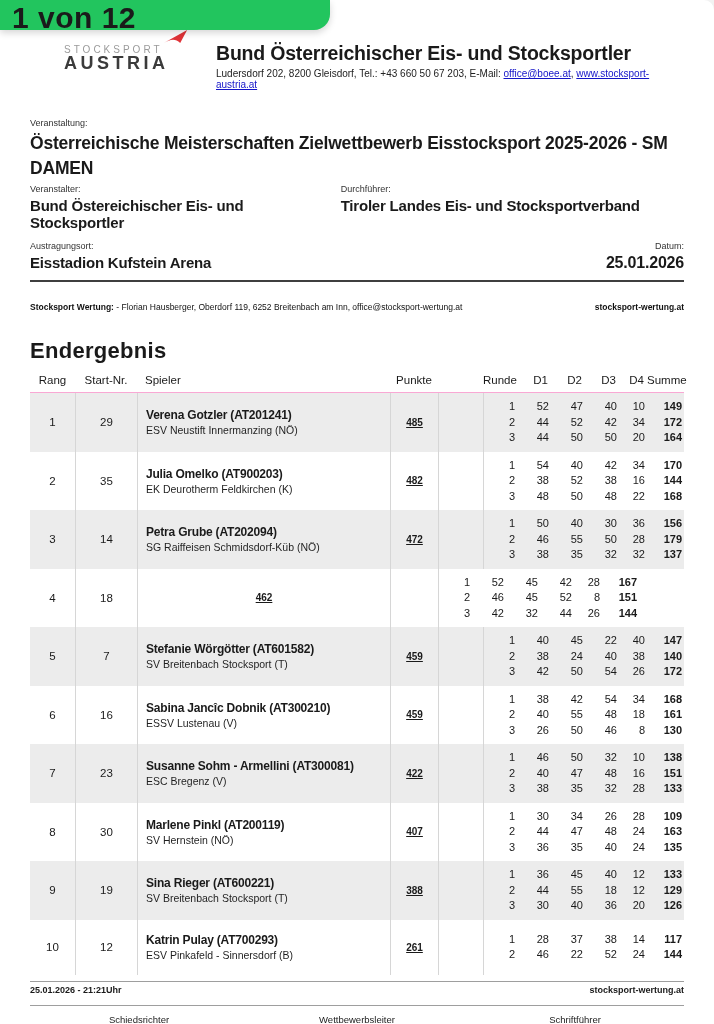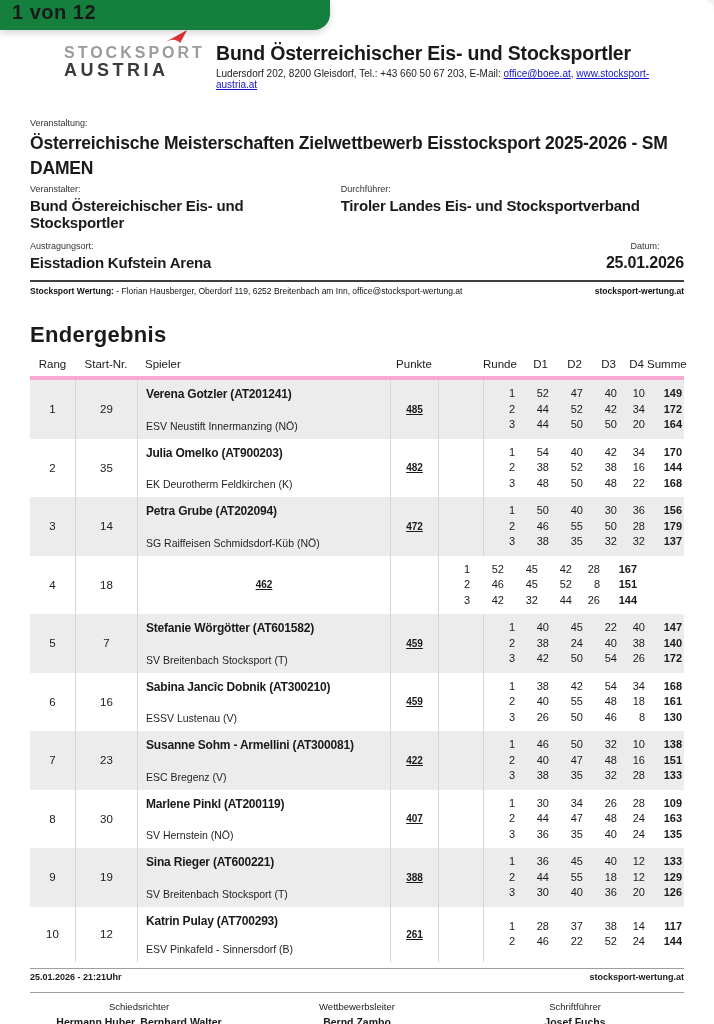--- a/index.html
+++ b/index.html
@@ -10,65 +10,65 @@
     font-family: "Liberation Sans", sans-serif;
     color: #1a1a1a;
   }
   .page {
     position: relative; width: 714px; height: 1024px;
     background: #fff; border-radius: 10px 10px 0 0;
   }
   
   .page-chip {
     position: absolute; top: 0; left: 0; z-index: 6;
-    background: #15803d; width: 330px; height: 30px;
+    background: #22c55e; width: 330px; height: 30px;
     border-radius: 0 0 16px 0;
     box-shadow: 0 3px 7px rgba(0,0,0,.16);
     padding: 1px 0 0 12px;
-    font-size: 20px; font-weight: 700; letter-spacing: .5px;
+    font-size: 30px; font-weight: 700; letter-spacing: .5px;
   }
   
   .hdr { display: flex; align-items: flex-start; padding: 36px 26px 0 64px; gap: 20px; }
   .logo { position: relative; width: 132px; flex: 0 0 auto; padding-top: 8px; }
   .logo .swoosh { position: absolute; top: -6px; right: 8px; }
-  .logo .l1 { color: #9b9b9b; font-size: 16px; letter-spacing: 3px; font-weight: 700; }
+  .logo .l1 { color: #9b9b9b; font-size: 10px; letter-spacing: 3px; font-weight: 400; }
   .logo .l2 { color: #3b3b3b; font-size: 18px; font-weight: 800; letter-spacing: 3.5px; margin-top: -2px; }
   .org { padding-top: 6px; }
   .org .name { font-size: 19.5px; font-weight: 700; letter-spacing: -0.2px; }
   .org .addr { font-size: 10px; margin-top: 3px; color: #222; }
   .org .addr a { color: #1414c8; text-decoration: underline; }
   
   .meta { margin: 28px 30px 0 30px; }
   .lbl { font-size: 9px; color: #333; }
   .evt-title { font-size: 17.5px; font-weight: 700; line-height: 1.4; margin: 3px 0 4px; letter-spacing: -0.2px; }
   .two-col { display: flex; margin-bottom: 10px; }
   .two-col .col { flex: 0 0 47.5%; }
   .val-b { font-size: 15px; font-weight: 700; margin-top: 3px; letter-spacing: -0.2px; }
   .ort-row { display: flex; justify-content: space-between; align-items: flex-start; }
-  .ort-row .right { text-align: center; }
+  .ort-row .right { text-align: right; }
   .ort-row .datum { font-size: 16px; font-weight: 700; }
   .rule { border-top: 2px solid #3f3f3f; margin-top: 8px; }
-  .wertung { display: flex; justify-content: space-between; font-size: 8.5px; padding: 4px 0 0; color: #111; }
+  .wertung { display: flex; justify-content: space-between; font-size: 8.5px; padding: 20px 0 0; color: #111; }
   .wertung b { font-weight: 700; }
   
   .h-endergebnis { margin: 26px 30px 10px; font-size: 22px; font-weight: 800; letter-spacing: .3px; }
   .tbl { margin: 0 30px; width: 654px; }
   .t-head, .t-row { display: grid; grid-template-columns: 45px 62px 253px 48px 45px 201px; }
-  .t-head { font-size: 11.5px; padding-bottom: 6px; border-bottom: 4px solid #f9a8d4; align-items: end; }
+  .t-head { font-size: 11.5px; padding-bottom: 6px; border-bottom: 1px solid #f9a8d4; align-items: end; }
   .t-head .hc { text-align: center; }
   .t-head .hl { text-align: left; padding-left: 8px; }
   .r-grid { display: grid; grid-template-columns: 34px 34px 34px 34px 28px 37px; }
   .r-grid > span { text-align: right; padding-right: 3px; }
   .t-row { min-height: 55px; }
   .t-row.alt { background: #ececec; }
   .t-row .c { border-left: 1px solid #d6d6d6; display: flex; flex-direction: column; justify-content: center; }
   .t-row .c:first-child { border-left: none; }
   .t-row .rang, .t-row .nr, .t-row .punkte { align-items: center; font-size: 11.5px; }
   .t-row .punkte { font-weight: 700; font-size: 10px; text-decoration: underline; }
-  .t-row .spieler { padding: 7px 8px; justify-content: space-between; }
+  .t-row .spieler { padding: 7px 8px; justify-content: center; }
   .pname { font-size: 12px; font-weight: 700; letter-spacing: -0.2px; }
   .pclub { font-size: 10.5px; margin-top: 2px; color: #1f1f1f; }
   .rounds { padding: 6px 0; }
   .r-line { line-height: 15.5px; font-size: 11px; }
   .r-line .rsum { font-weight: 700; }
   
   .f-rule { border-top: 1px solid #9e9e9e; margin: 6px 30px 0; }
   .f-info { display: flex; justify-content: space-between; margin: 0 30px; font-size: 9px; font-weight: 700; padding: 3px 0 4px; }
   .officials { display: flex; margin: 8px 30px 0; }
   .off { flex: 1; text-align: center; }

